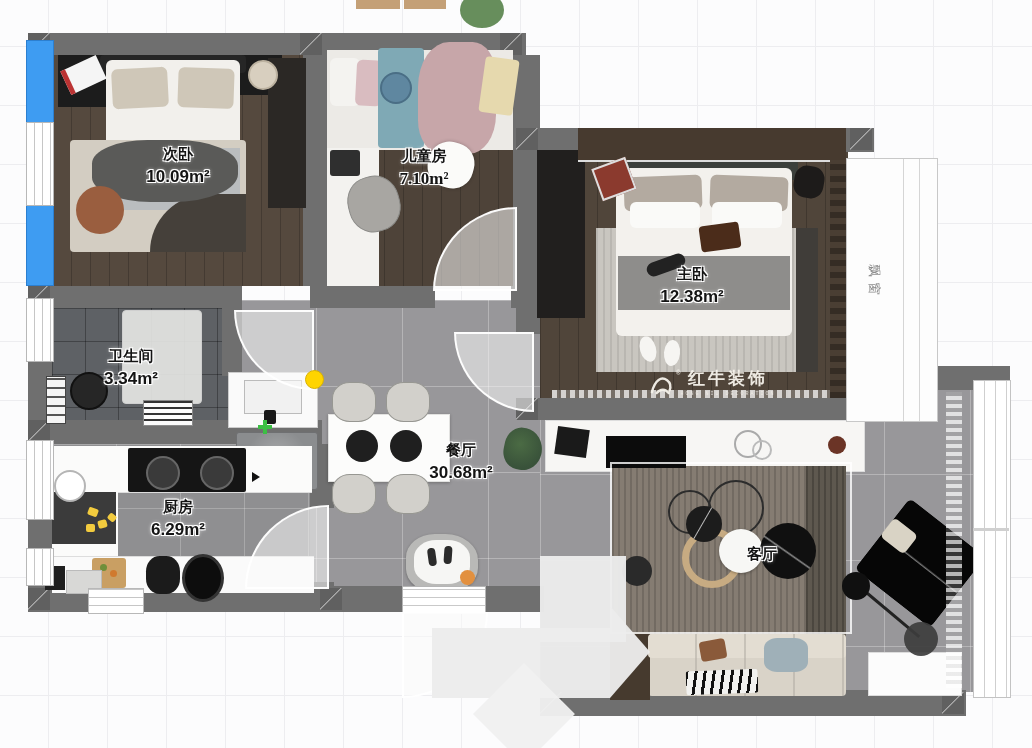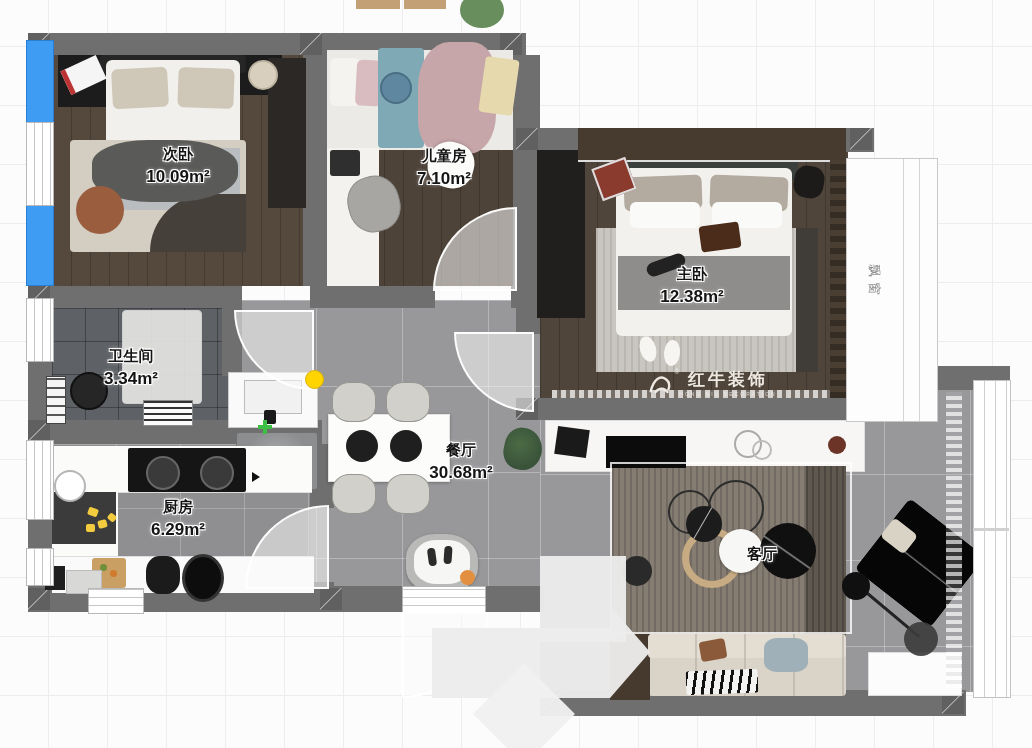--- a/index.html
+++ b/index.html
@@ -31,21 +31,21 @@
   .arc{position:absolute;background:rgba(250,250,250,.55);border:2px solid rgba(255,255,255,.95);z-index:13;}
   .chair{position:absolute;width:42px;height:38px;background:#d2d0cb;border:1px solid #979792;border-radius:40%;z-index:8;}
   .room-label{position:absolute;z-index:30;text-align:center;transform:translate(-50%,-50%);white-space:nowrap;}
   .room-label .nm{font-size:15px;font-weight:700;color:#141414;
     text-shadow:-1px -1px 0 #fff,1px -1px 0 #fff,-1px 1px 0 #fff,1px 1px 0 #fff,0 0 4px #fff;}
   .room-label .ar{font-size:17px;font-weight:700;color:#141414;margin-top:3px;
     text-shadow:-1px -1px 0 #fff,1px -1px 0 #fff,-1px 1px 0 #fff,1px 1px 0 #fff,0 0 4px #fff;}
   .furn{position:absolute;z-index:8;}
   .deco{position:absolute;z-index:9;}
   .circle{border-radius:50%;}
-  .watermark{position:absolute;z-index:22;display:flex;align-items:center;gap:6px;transform:translate(-50%,-50%);}
+  .watermark{position:absolute;z-index:22;display:flex;align-items:flex-end;gap:6px;transform:translate(-50%,-50%);font-family:Liberation Mono, monospace;}
   .wm-name{font-size:17px;font-weight:700;letter-spacing:3px;color:rgba(245,242,235,.95);line-height:1;}
   .wm-sub{font-size:5px;letter-spacing:2px;color:rgba(245,242,235,.75);margin-top:3px;}
   .wm-reg{font-size:7px;color:rgba(245,242,235,.9);vertical-align:top;}
   .bay-label{position:absolute;z-index:30;color:#8d8d8d;font-size:13px;letter-spacing:5px;
     transform:translate(-50%,-50%) rotate(90deg);white-space:nowrap;}
 </style>
 </head>
 <body>
 
 <div class="canvas">
@@ -265,21 +265,21 @@
 
   <div class="furn" style="left:872px;top:518px;width:96px;height:90px;background:#060606;border-radius:6px;transform:rotate(38deg);
        background-image:linear-gradient(0deg,transparent 48%,rgba(255,255,255,.45) 49%,transparent 51%);"></div>
   <div class="deco" style="left:884px;top:524px;width:30px;height:24px;background:#d9d3c5;border-radius:5px;transform:rotate(38deg);z-index:10;"></div>
   <div class="furn" style="left:868px;top:652px;width:92px;height:42px;background:#fcfcfc;border:1px solid #ddd;"></div>
 
   <div class="room-label" style="left:178px;top:166px;">
     <div class="nm">次卧</div>
     <div class="ar">10.09m²</div>
   </div>
-  <div class="room-label" style="left:444px;top:168px;">
+  <div class="room-label" style="left:424px;top:168px;font-family:Liberation Serif, serif;">
     <div class="nm">儿童房</div>
     <div class="ar">7.10m²</div>
   </div>
   <div class="room-label" style="left:692px;top:286px;">
     <div class="nm">主卧</div>
     <div class="ar">12.38m²</div>
   </div>
   <div class="room-label" style="left:131px;top:368px;">
     <div class="nm">卫生间</div>
     <div class="ar">3.34m²</div>

